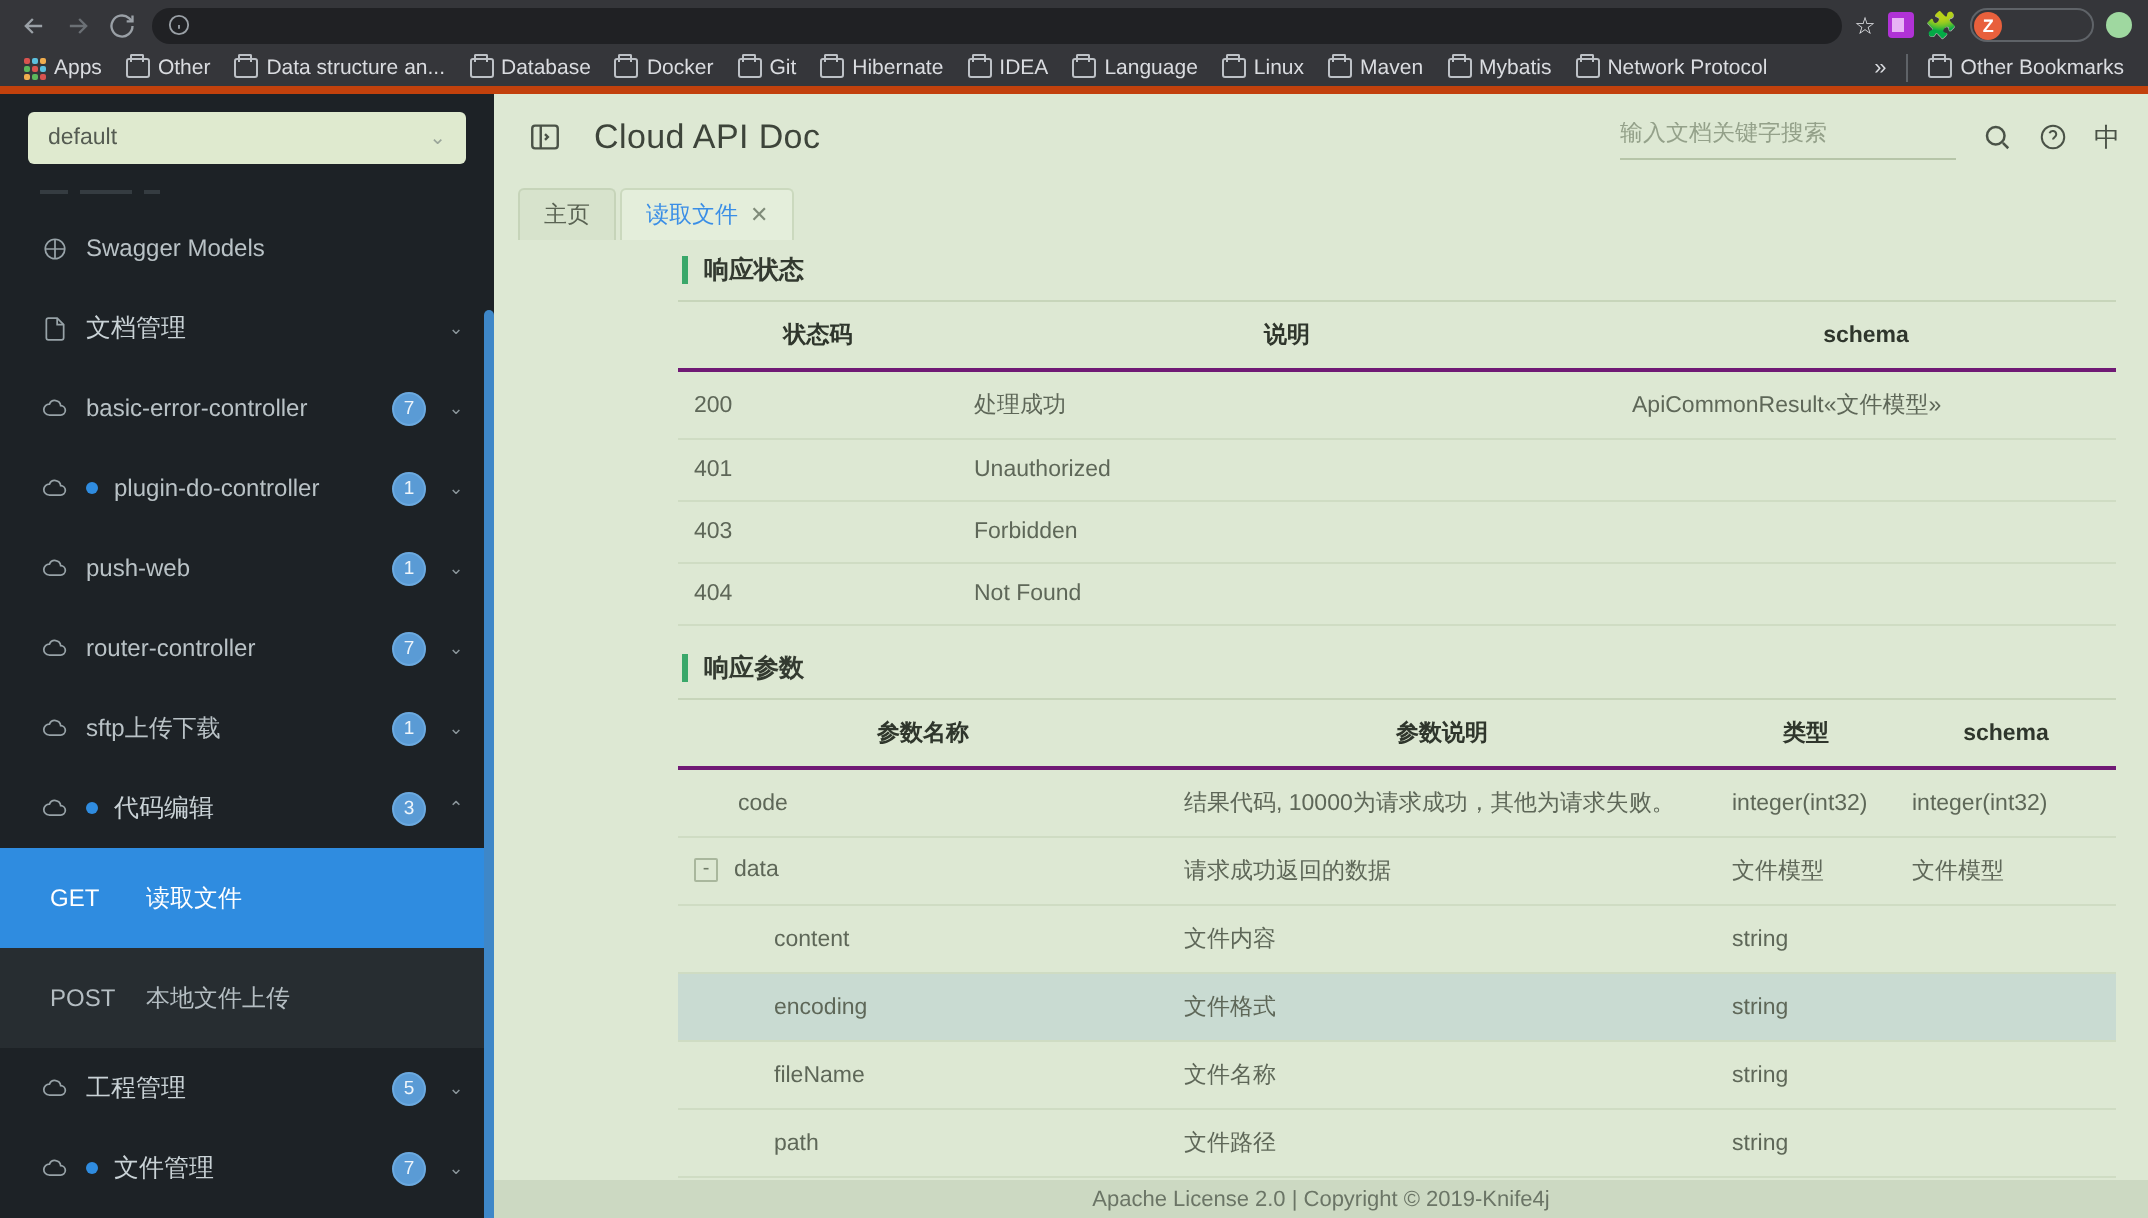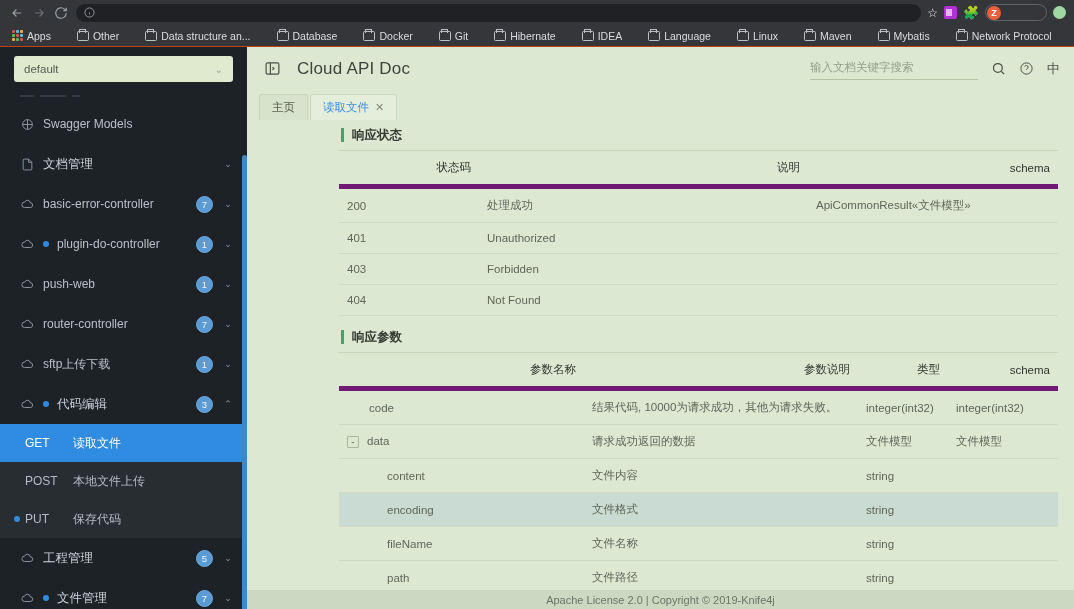--- a/index.html
+++ b/index.html
@@ -41,22 +41,22 @@
   }
   .avatar-z {
     width: 14px; height: 14px; border-radius: 50%; background: #e8603c;
     color: #fff; font-size: 9px; display: flex; align-items: center; justify-content: center; font-weight: bold;
   }
   .paused-lbl { font-size: 10px; color: #e8eaed; margin-top: 48px; }
   .green-dot { width: 13px; height: 13px; border-radius: 50%; background: #9fd8a0; }
 
   .bookmarks {
     height: 22px; background: #35363a; display: flex; align-items: center;
-    padding: 0 7px; gap: 16px; flex: 0 0 22px; font-size: 10.5px; color: #dadce0;
-    border-bottom: 1px solid #c2410c; white-space: nowrap; overflow: hidden;
+    padding: 0 7px; gap: 2px; flex: 0 0 22px; font-size: 10.5px; color: #dadce0;
+    border-bottom: 4px solid #c2410c; white-space: nowrap; overflow: hidden;
   }
   .bm { display: flex; align-items: center; gap: 4px; padding: 0 5px; height: 18px; border-radius: 3px; }
   .bm-grid {
     width: 11px; height: 11px; display: grid; grid-template-columns: repeat(3,1fr);
     grid-template-rows: repeat(3,1fr); gap: 1px;
   }
   .bm-grid i { background: #d9534f; border-radius: 1px; }
   .bm-grid i:nth-child(2){background:#5bc0de}
   .bm-grid i:nth-child(3){background:#f0ad4e}
   .bm-grid i:nth-child(4){background:#5cb85c}
@@ -106,21 +106,21 @@
   .sb-item .bdot { width: 6px; height: 6px; border-radius: 50%; background: #2f8ce0; flex: 0 0 6px; }
   .badge {
     width: 17px; height: 17px; border-radius: 50%; background: #5a9bd5; color: #eef5fb;
     font-size: 9.5px; display: flex; align-items: center; justify-content: center; flex: 0 0 17px;
     border: 1px solid #6ba9df;
   }
   .caret { width: 14px; text-align: center; color: #8b969b; font-size: 9px; flex: 0 0 14px; }
   .sb-group-title { font-size: 12.5px; color: #c9d2d6; }
 
   .sb-method {
-    height: 38px; display: flex; align-items: center; font-size: 12px;
+    height: 50px; display: flex; align-items: center; font-size: 12px;
     color: #b4bdc2; padding: 0 12px 0 14px; background: #272d31;
   }
   .sb-method.active { background: #2f8ce0; color: #ffffff; }
   .sb-method .mdot { width: 6px; height: 6px; border-radius: 50%; background: #2f8ce0; margin-right: 5px; flex:0 0 6px;}
   .sb-method .mdot.hidden { visibility: hidden; }
   .sb-method .verb { width: 48px; flex: 0 0 48px; }
   .sb-method .mname { flex: 1 1 auto; }
   .sb-scrollbar {
     position: absolute; right: 0; top: 108px; width: 5px; height: 470px;
     background: #3e87c8; border-radius: 3px;
@@ -163,22 +163,22 @@
   .doc-body { flex: 1 1 auto; min-width: 0; padding-right: 16px; overflow: hidden; }
 
   .sect-title {
     display: flex; align-items: center; gap: 8px; height: 30px;
     font-size: 12.5px; font-weight: bold; color: #333a30; padding-left: 2px;
   }
   .sect-title:before { content: ""; width: 3px; height: 14px; background: #3aa86a; display: block; }
 
   table { width: 100%; border-collapse: collapse; table-layout: fixed; }
   thead th {
-    text-align: right; font-size: 11.5px; font-weight: normal; color: #2f362c;
-    padding: 9px 8px; border-bottom: 5px solid #701a75;
+    text-align: center; font-size: 11.5px; font-weight: bold; color: #2f362c;
+    padding: 9px 8px; border-bottom: 2px solid #701a75;
   }
   tbody td {
     font-size: 11.5px; color: #5e6758; padding: 9px 8px;
     border-bottom: 1px solid #cfdcc3; white-space: nowrap; overflow: hidden; text-overflow: ellipsis;
   }
   tbody tr.hl td { background: #c9dbd2; }
   .tbl-wrap { border-top: 1px solid #c7d5ba; }
   .indent-1 { padding-left: 30px; }
   .indent-2 { padding-left: 48px; }
   .expander {
@@ -415,25 +415,20 @@
 
         <div class="sb-method active">
           <span class="mdot hidden"></span>
           <span class="verb">GET</span>
           <span class="mname">读取文件</span>
         </div>
         <div class="sb-method">
           <span class="mdot hidden"></span>
           <span class="verb">POST</span>
           <span class="mname">本地文件上传</span>
-        </div>
-        <div class="sb-method">
-          <span class="mdot"></span>
-          <span class="verb">PUT</span>
-          <span class="mname">保存代码</span>
         </div>
 
         <div class="sb-item">
           <span class="ic">
             <svg width="14" height="14" viewBox="0 0 24 24" fill="none" stroke="currentColor" stroke-width="1.5">
                 <path d="M6 18h10a4 4 0 100-8 5 5 0 00-9.6-1.3A3.5 3.5 0 006 18z"></path>
               </svg>
           </span>
           <span class="lbl sb-group-title">工程管理</span>
           <span class="badge">5</span>

